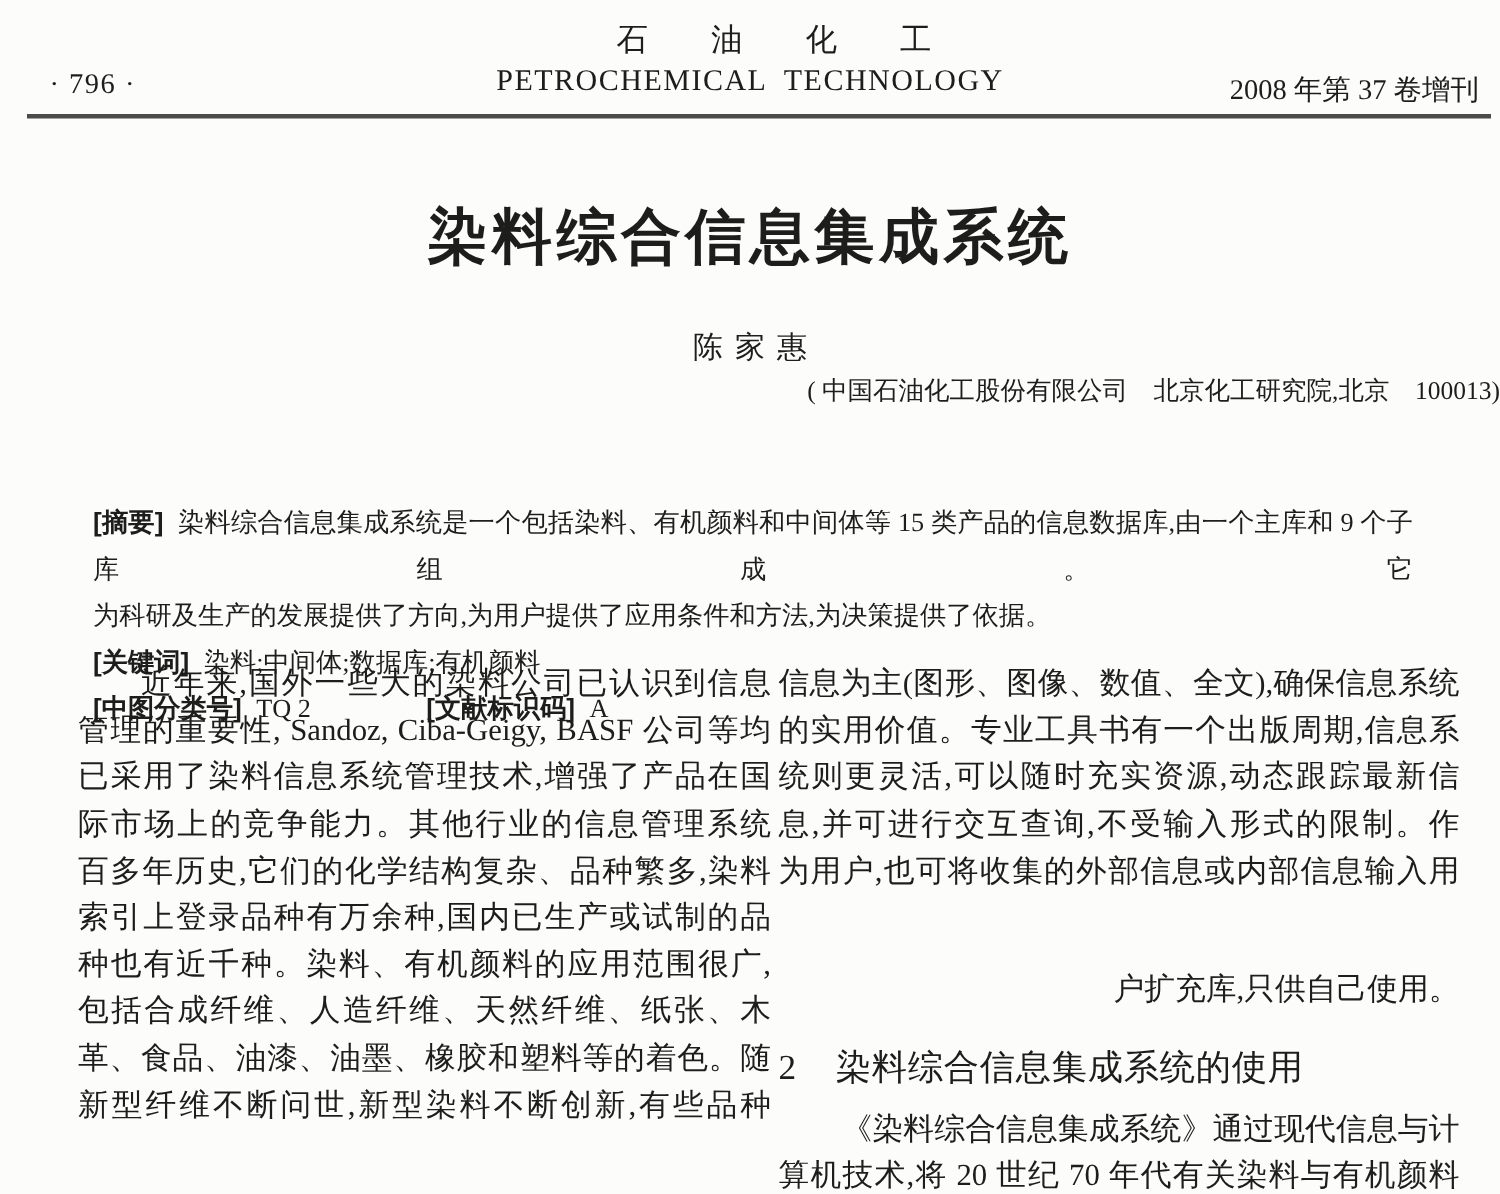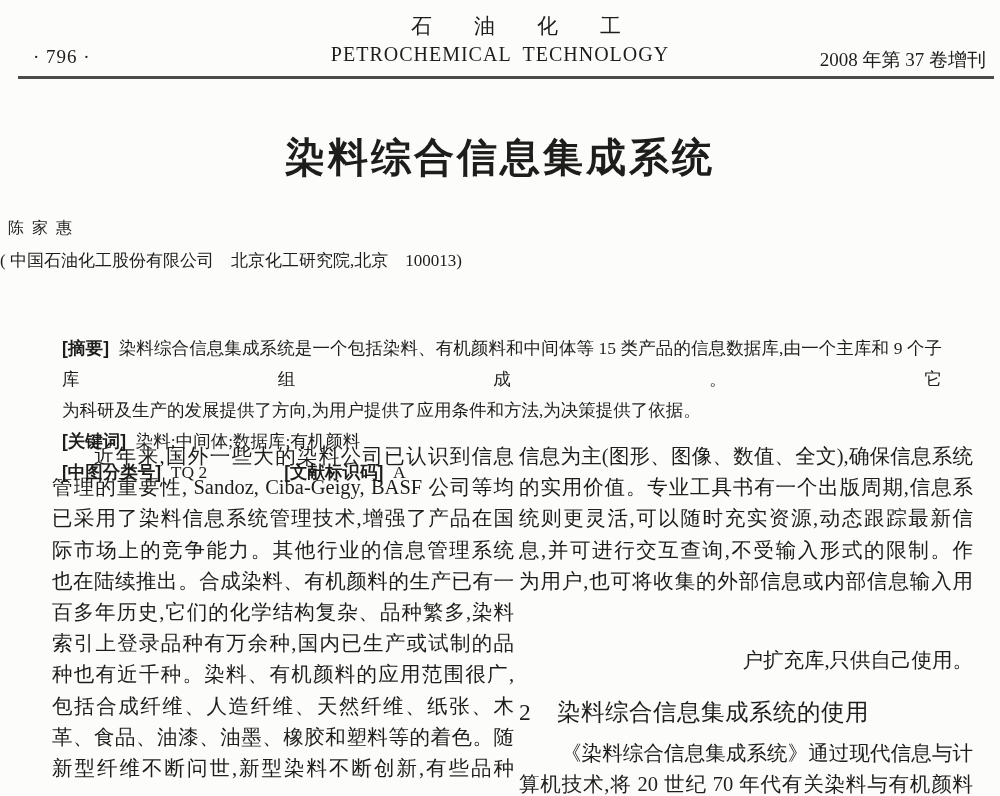--- a/index.html
+++ b/index.html
@@ -38,25 +38,25 @@
 
   
   .article-title {
     position: absolute; left: 0; right: 0; top: 130px; margin: 0;
     text-align: center;
     font-family: "Liberation Sans", "DejaVu Sans", sans-serif;
     font-weight: bold; font-size: 40px; letter-spacing: 3px;
   }
   .author {
     position: absolute; left: 0; right: 0; top: 218px;
-    text-align: left; font-size: 16px; letter-spacing: 8px; text-indent: 8px;
+    text-align: center; font-size: 20px; letter-spacing: 8px; text-indent: 8px;
   }
   .affiliation {
     position: absolute; left: 0; right: 0; top: 249px;
-    text-align: left; font-size: 17px;
+    text-align: right; font-size: 17px;
   }
 
   
   .meta {
     position: absolute; left: 62px; top: 302px; width: 880px;
     font-size: 17.5px; line-height: 31px;
   }
   .meta .label {
     font-family: "Liberation Sans", "DejaVu Sans", sans-serif;
     font-weight: bold; margin-right: 0.55em;
@@ -120,21 +120,20 @@
     <div>
       <span class="label">[中图分类号]</span><span class="value">TQ 2</span><span class="label gap">[文献标识码]</span><span class="value">A</span>
     </div>
   </section>
 
   <section class="col col-left">
     <div class="line indent">近年来,国外一些大的染料公司已认识到信息</div>
     <div class="line">管理的重要性, Sandoz, Ciba-Geigy, BASF 公司等均</div>
     <div class="line">已采用了染料信息系统管理技术,增强了产品在国</div>
     <div class="line">际市场上的竞争能力。其他行业的信息管理系统</div>
-    <div class="line">也在陆续推出。合成染料、有机颜料的生产已有一</div>
     <div class="line">百多年历史,它们的化学结构复杂、品种繁多,染料</div>
     <div class="line">索引上登录品种有万余种,国内已生产或试制的品</div>
     <div class="line">种也有近千种。染料、有机颜料的应用范围很广,</div>
     <div class="line">包括合成纤维、人造纤维、天然纤维、纸张、木材、皮</div>
     <div class="line">革、食品、油漆、油墨、橡胶和塑料等的着色。随着</div>
     <div class="line">新型纤维不断问世,新型染料不断创新,有些品种</div>
   </section>
 
   <section class="col col-right">
     <div class="line">信息为主(图形、图像、数值、全文),确保信息系统</div>

